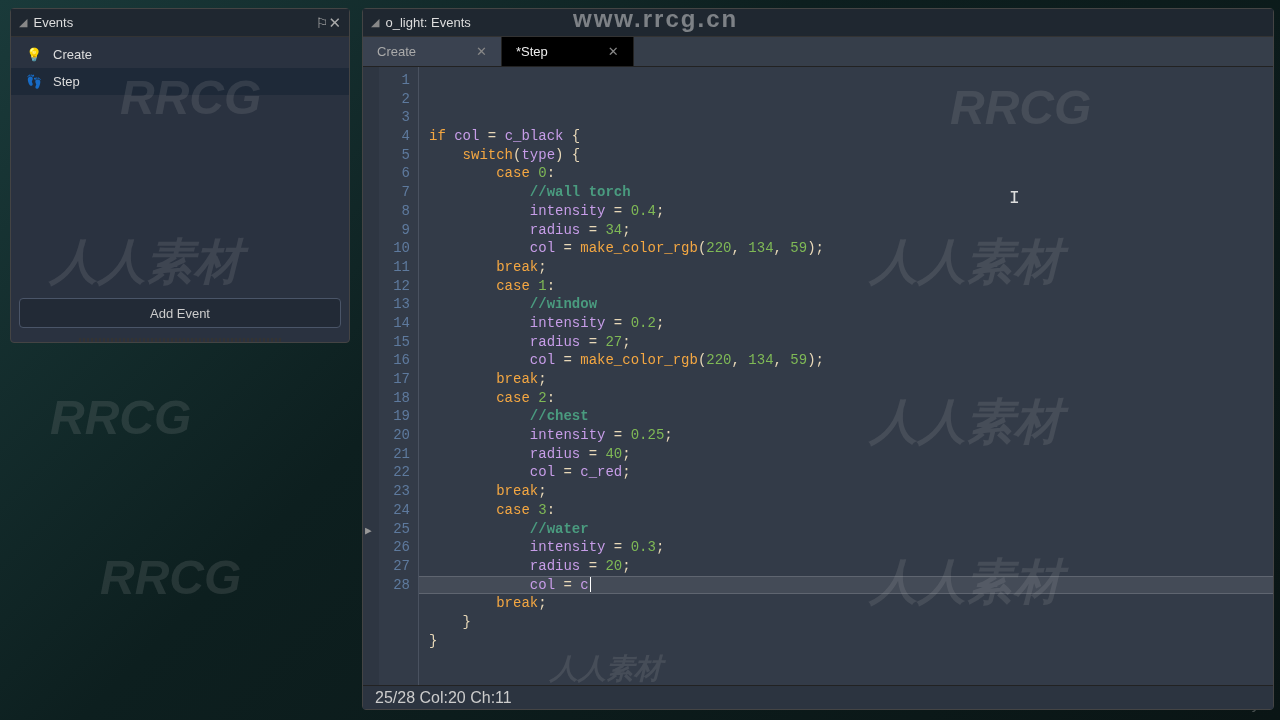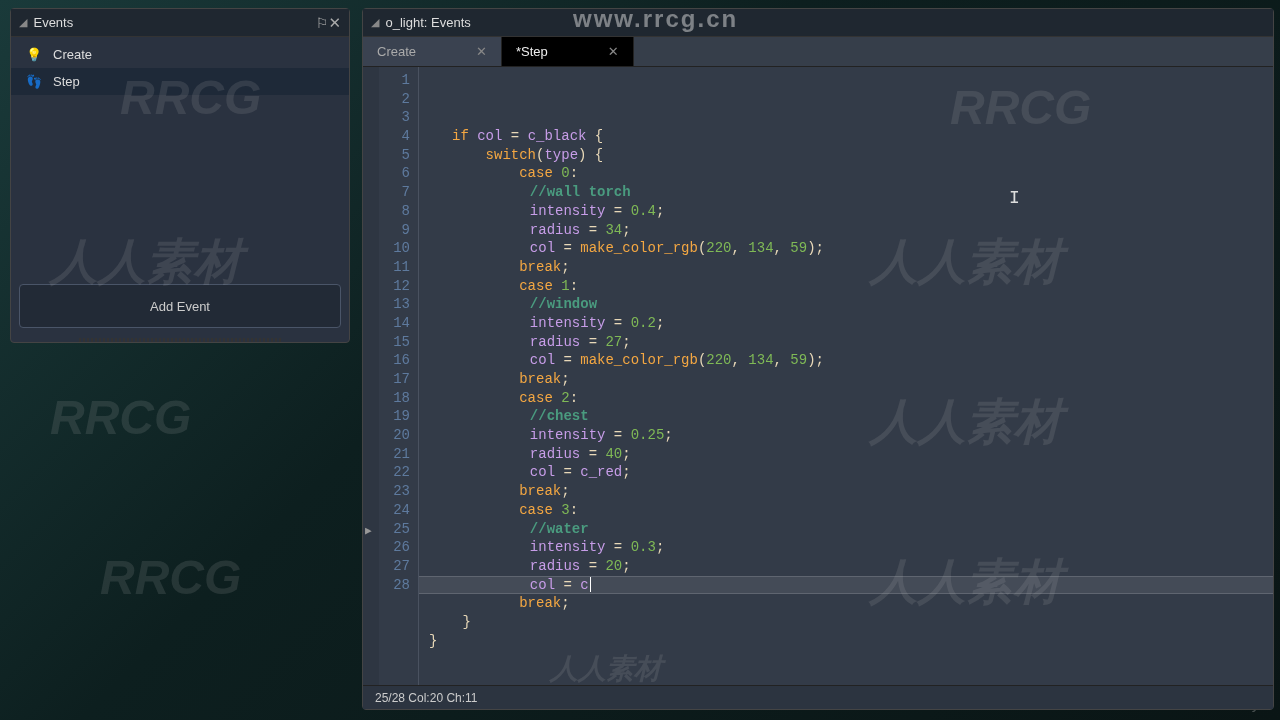--- a/index.html
+++ b/index.html
@@ -61,21 +61,21 @@
   .event-list { flex:1; padding:4px 0; }
   .event-item {
     display:flex; align-items:center;
     padding:6px 14px; font-size:13px; color:#ddd;
     cursor:pointer;
   }
   .event-item.selected { background:#1e2938; }
   .event-item .eicon { margin-right:10px; width:18px; text-align:center; color:#ddd;}
   .add-event-btn {
     margin:6px 8px 10px 8px;
-    height:44px;
+    height:30px;
     background:#222a36;
     border:1px solid #4a5568;
     border-radius:4px;
     color:#ccc;
     font-size:13px;
     display:flex;align-items:center;justify-content:center;
     cursor:pointer;
   }
   .grabber { height:4px; background:repeating-linear-gradient(90deg,#333 0 2px,transparent 2px 4px); margin:0 auto; width:60%;}
   
@@ -132,32 +132,32 @@
     position:relative;
   }
   .code .line { height:18.7px; position:relative;}
   .line.current::before {
     content:''; position:absolute; left:-10px; right:-800px; top:0; bottom:0;
     background:rgba(200,200,200,0.12);
     border-top:1px solid rgba(255,255,255,0.15);
     border-bottom:1px solid rgba(255,255,255,0.15);
   }
   .line span { position:relative; z-index:1;}
-  .kw { color:#f4a742;margin-left:23px; }
+  .kw { color:#f4a742; }
   .fn { color:#f4a742; }
   .var { color:#c79de8; }
   .num { color:#7fb956; }
   .cmt { color:#4a9b7f;font-weight:bold;}
   .op { color:#e8d8b8;}
   .caret { display:inline-block; width:1px; height:15px; background:#fff; vertical-align:middle; margin-left:1px; animation:blink 1s steps(1) infinite;}
   @keyframes blink { 50% { opacity:0;}}
   .status-bar {
     height:24px; background:#2c3440;
     display:flex; align-items:center;
-    padding:0 12px; font-size:12px; color:#ccc;
+    padding:0 12px; font-size:16px; color:#ccc;
     border-top:1px solid #222;
   }
   .cursor-ibeam { position:absolute; color:#ddd; font-size:18px; z-index:50;}
 </style>
 </head>
 <body>
 
 <div class="watermark top-wm">www.rrcg.cn</div>
 <div class="watermark wm1">RRCG</div>
 <div class="watermark wm2">RRCG</div>

